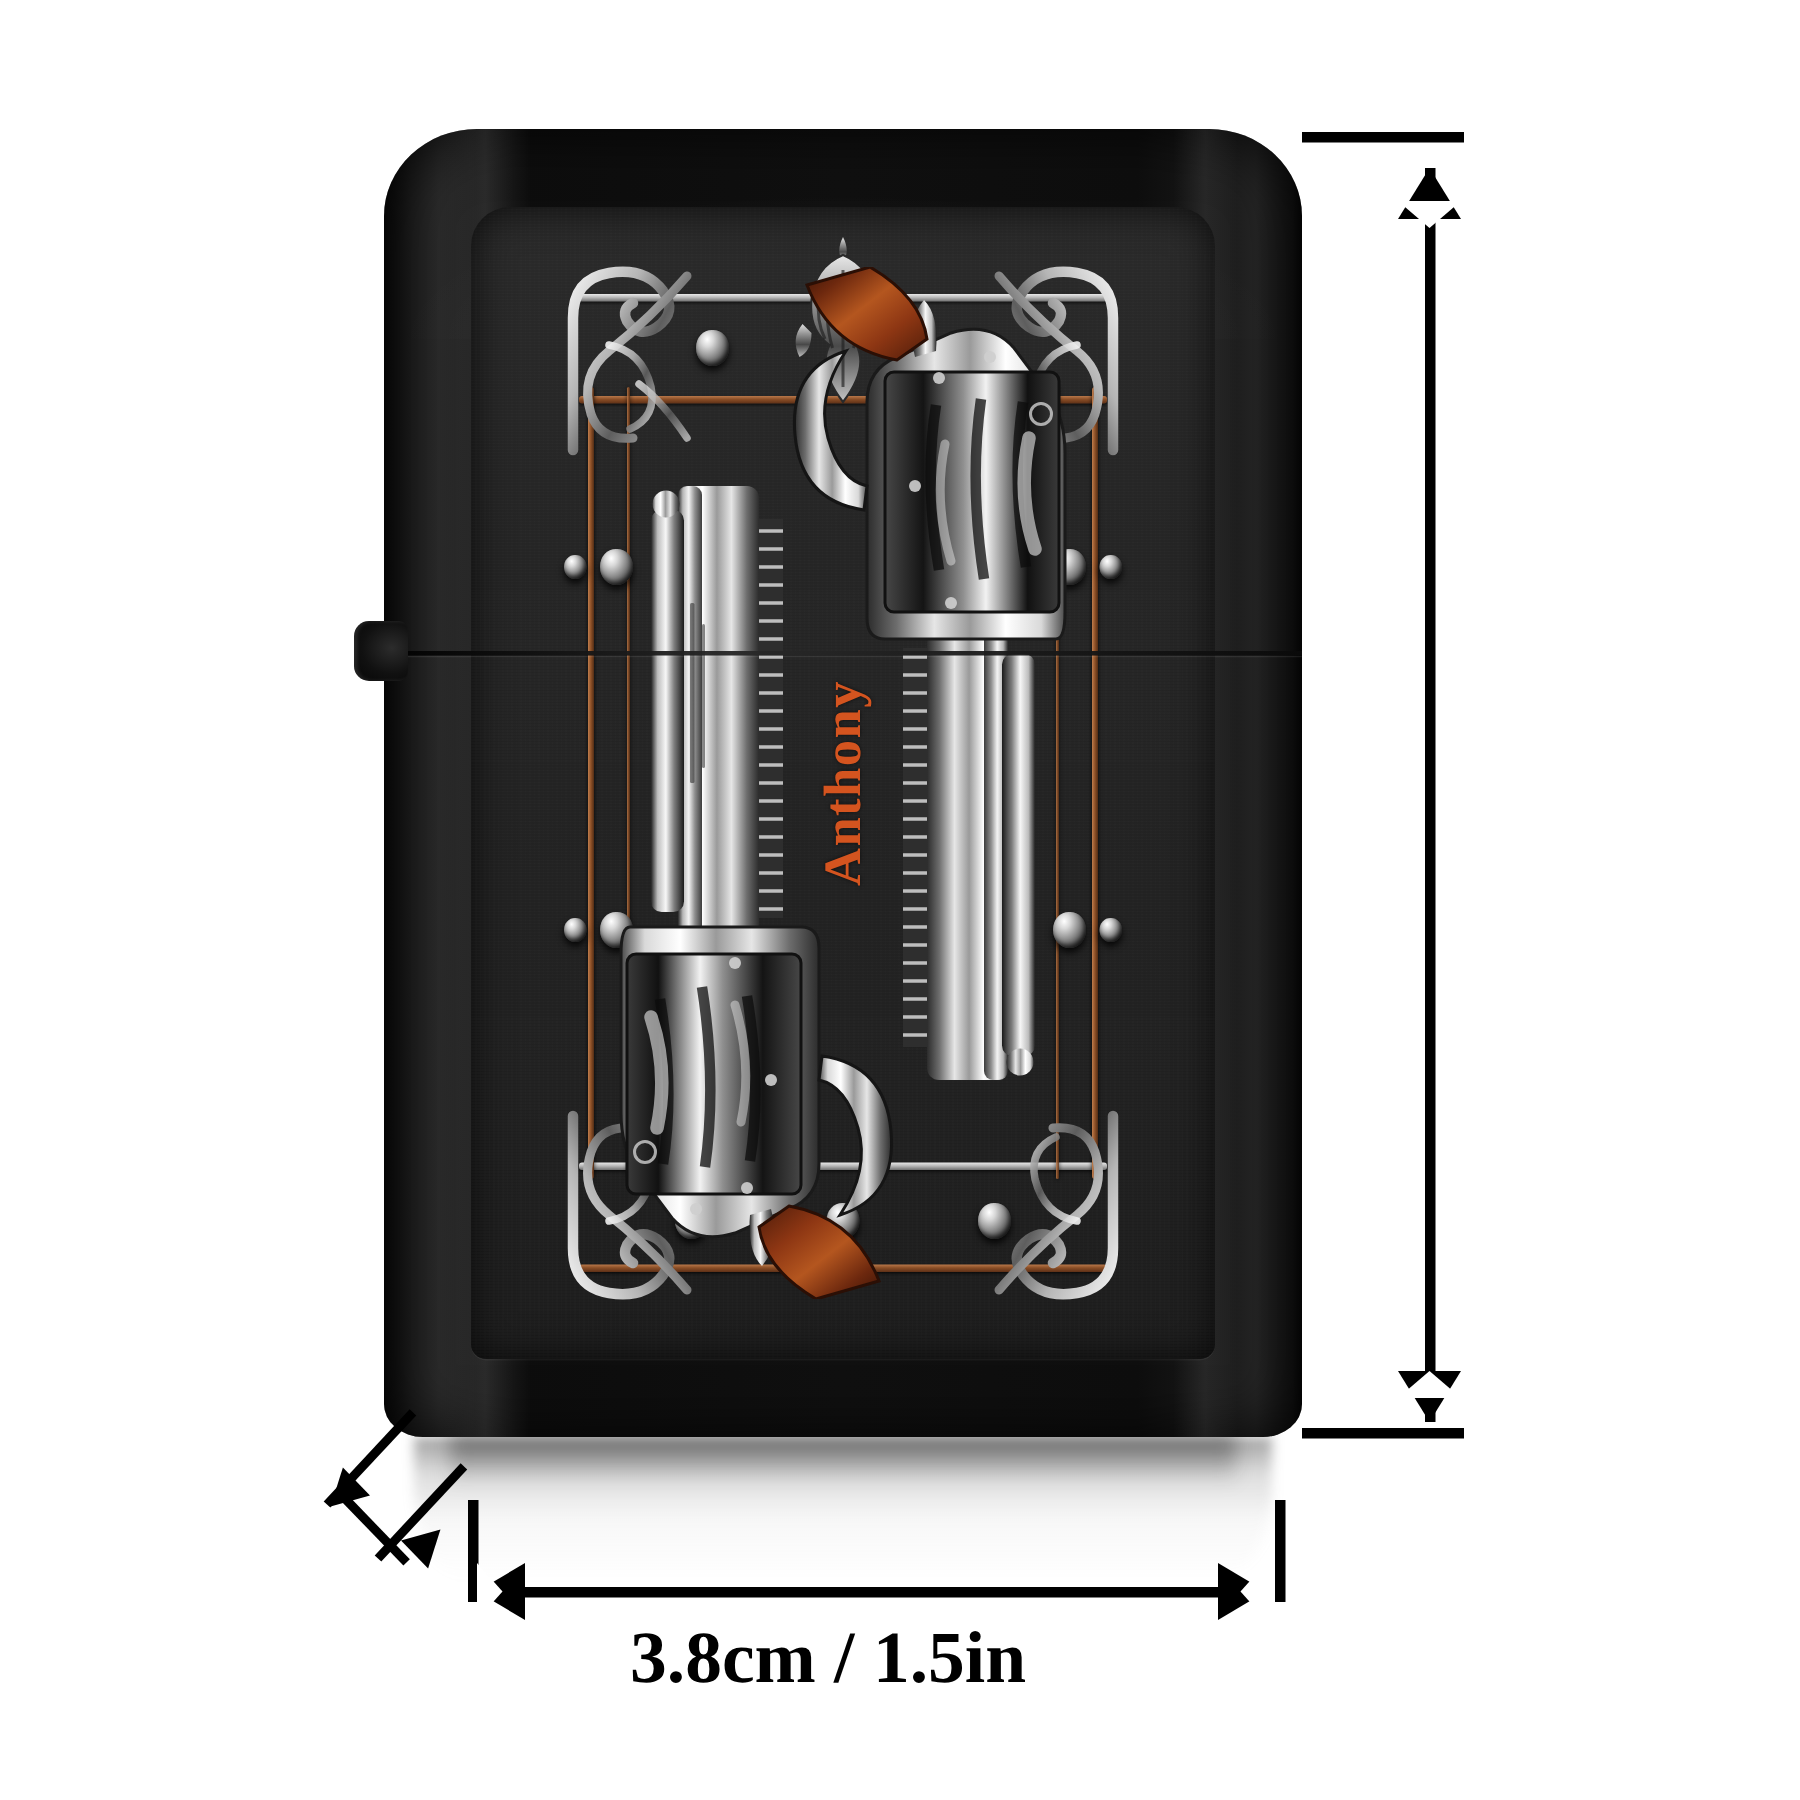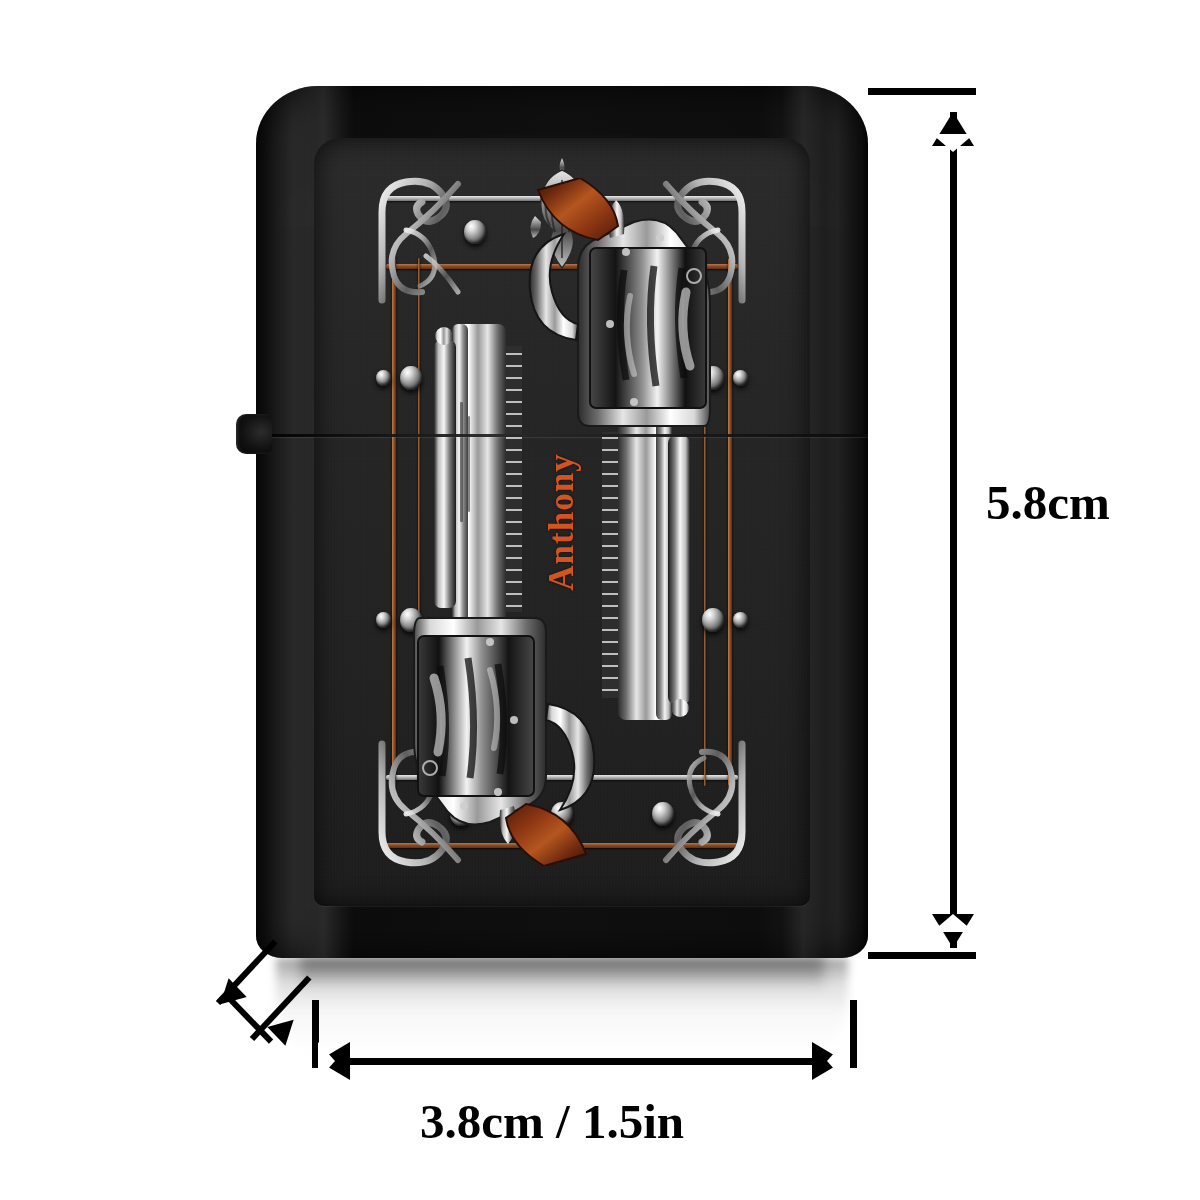--- a/index.html
+++ b/index.html
@@ -158,21 +158,21 @@
   
   .ah-notch { position: absolute; width: 0; height: 0; }
 
   .dim-label {
     position: absolute; color: #000;
     font-family: "Liberation Serif", serif;
     font-weight: 700; white-space: nowrap;
     line-height: 1.12;
   }
   .lbl-height { left: 986px; top: 476px; font-size: 49px; text-align: left; }
-  .lbl-width  { left: 420px; top: 1078px; font-size: 49px; margin-top: 17px; }
+  .lbl-width  { left: 420px; top: 1078px; font-size: 49px; }
   .lbl-depth  { left: 100px; top: 974px; font-size: 41px; }
 
   .depth-diag { position: absolute; background: #000; height: 6px; transform-origin: 0 50%; }
 </style>
 </head>
 <body>
 
 <div id="stage">
 
   <div class="reflection"></div>
@@ -392,21 +392,20 @@
 
   <div class="dim-line ext-h" style="left:868px; top:88px; width:108px;"></div>
   <div class="dim-line ext-h" style="left:868px; top:952px; width:108px;"></div>
   <div class="dim-line arrow-shaft-v" style="left:950px; top:112px; height:836px;"></div>
   <div class="arrowhead ah-up" style="left:932px; top:112px;"></div>
   <div class="ah-notch" style="left:932px; top:134px; border-left:21px solid transparent; border-right:21px solid transparent; border-top:18px solid #fff;"></div>
   <div class="arrowhead ah-down" style="left:932px; top:914px;"></div>
   <div class="ah-notch" style="left:932px; top:914px; border-left:21px solid transparent; border-right:21px solid transparent; border-bottom:18px solid #fff;"></div>
 
   <div class="dim-label lbl-height">
-    <div><span>5.8cm</span></div>
   </div>
 
   <div class="dim-line ext-v" style="left:312px; top:1000px; height:68px;"></div>
   <div class="dim-line ext-v" style="left:850px; top:1000px; height:68px;"></div>
   <div class="dim-line arrow-shaft-h" style="left:336px; top:1058px; width:492px;"></div>
   <div class="arrowhead ah-left" style="left:318px; top:1042px;"></div>
   <div class="ah-notch" style="left:318px; top:1042px; border-top:19px solid transparent; border-bottom:19px solid transparent; border-left:17px solid #fff;"></div>
   <div class="arrowhead ah-right" style="left:812px; top:1042px;"></div>
   <div class="ah-notch" style="left:827px; top:1042px; border-top:19px solid transparent; border-bottom:19px solid transparent; border-right:17px solid #fff;"></div>
 

